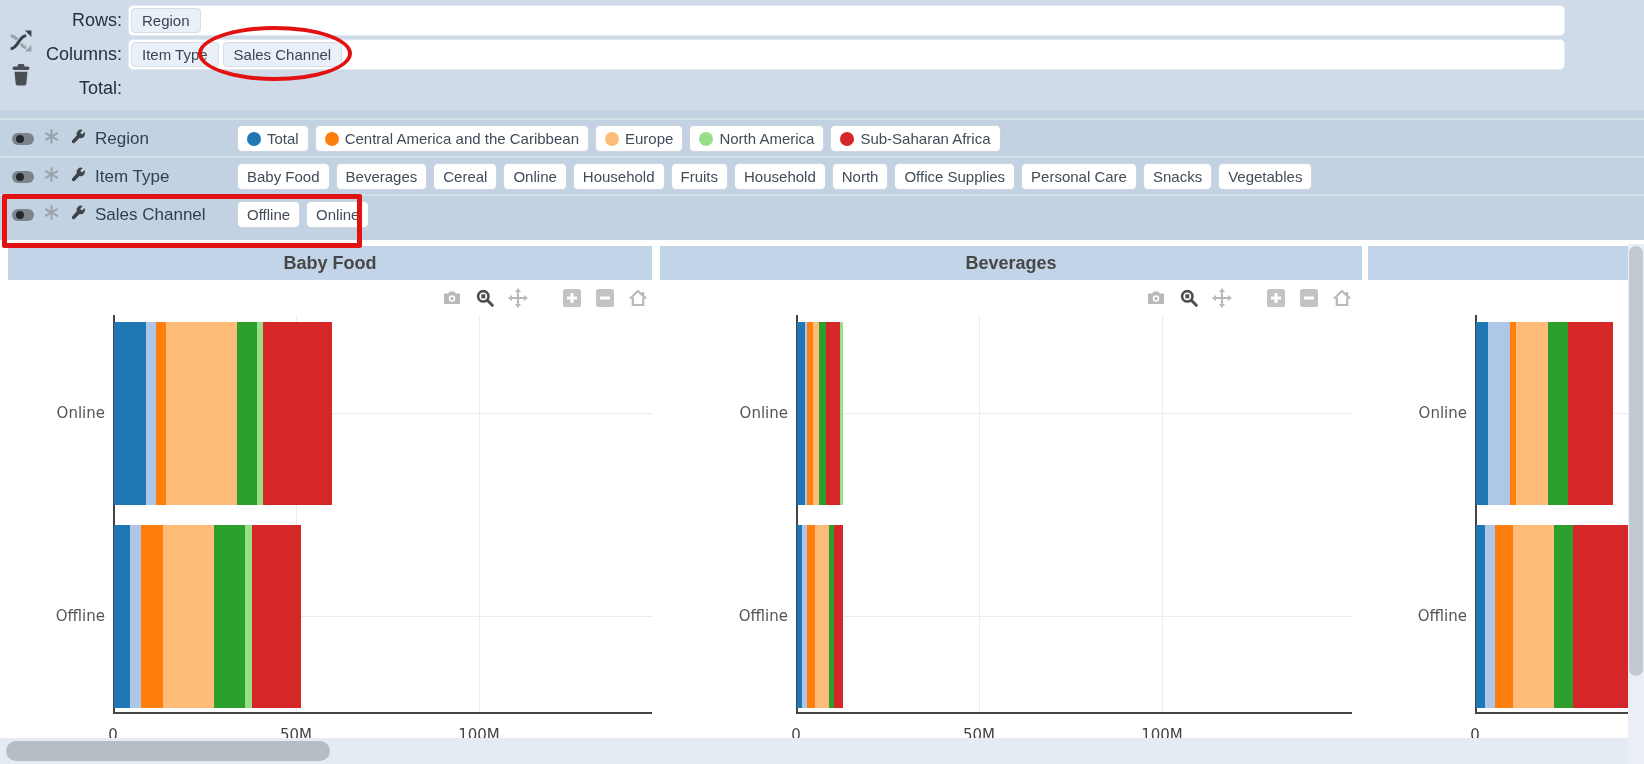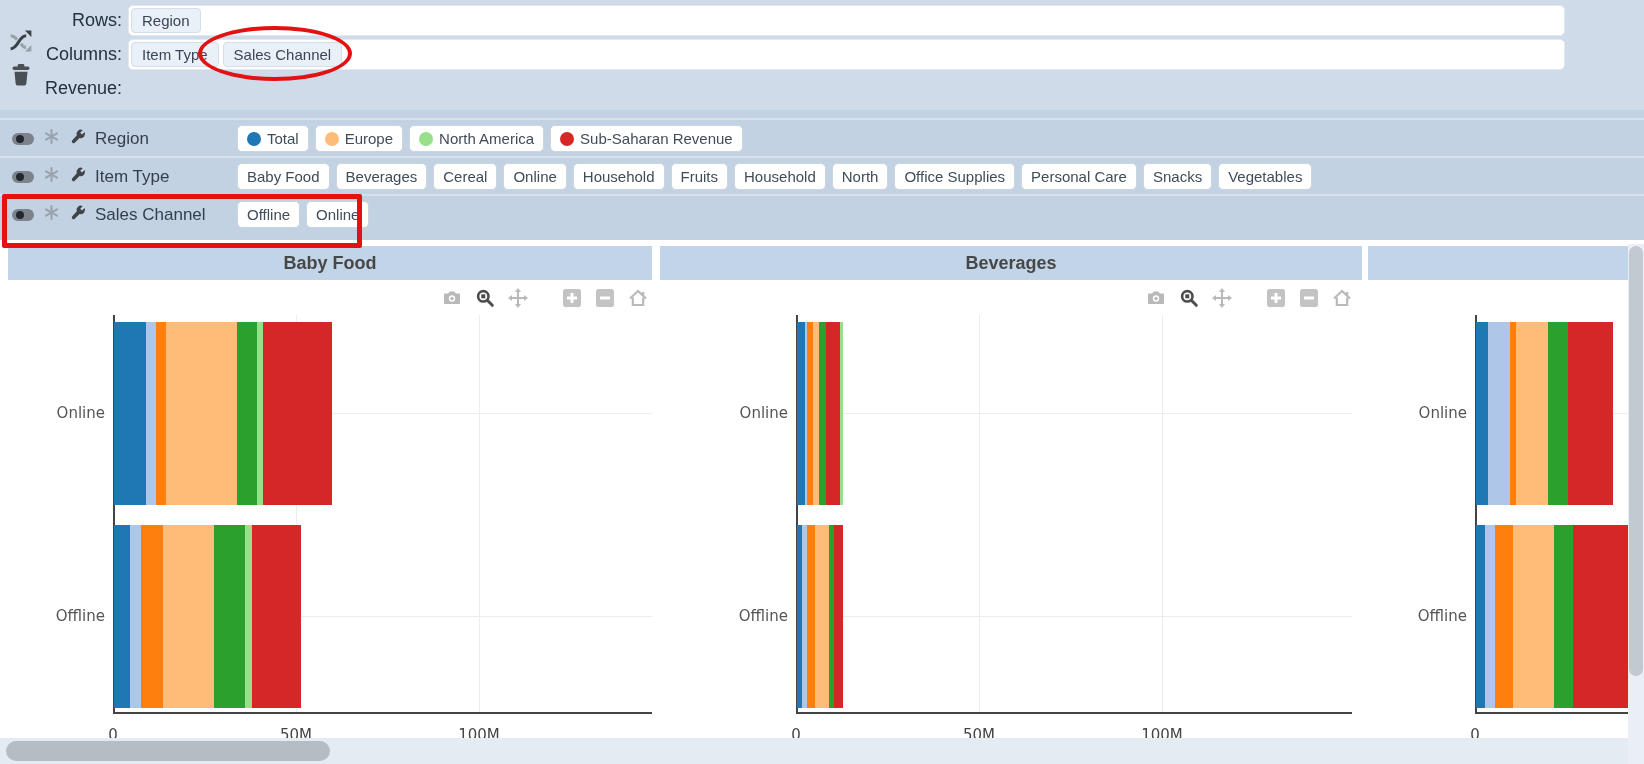--- a/index.html
+++ b/index.html
@@ -98,21 +98,21 @@
       <div class="pivot-track" id="columns-track">
           <div class="pivot-chip">
             <span>Item Type</span>
           </div>
           <div class="pivot-chip">
             <span>Sales Channel</span>
           </div>
         </div>
     </div>
     <div class="pivot-row" style="top:73px">
-      <div class="pivot-label">Revenue:</div>
+      <div class="pivot-label">Total:</div>
     </div>
   </div>
 
   <div id="filter-panel">
       <div class="filter-row" style="top: 8px;">
         <div class="filter-icons">
           <div class="toggle-pill">
             <div class="knob"></div>
           </div>
           <span><svg viewBox="0 0 20 20" width="17" height="17">
@@ -126,30 +126,34 @@
               <path d="M3.7 16.3a1.9 1.9 0 0 0 2.7 0l5.3-5.3a4.6 4.6 0 0 0 5.6-6.5l-2.8 2.8-2.1-2.1 2.8-2.8a4.6 4.6 0 0 0-6.5 5.6L3.7 13.6a1.9 1.9 0 0 0 0 2.7z" fill="#3f4449"></path>
             </svg></span>
         </div>
         <div class="filter-name">Region</div>
         <div class="filter-chips">
           <div class="chip">
             <span class="dot" style="background: rgb(31, 119, 180);"></span>
             <span>Total</span>
           </div>
           <div class="chip">
+            <span class="dot" style="background: rgb(255, 127, 14);"></span>
+            <span>Central America and the Caribbean</span>
+          </div>
+          <div class="chip">
             <span class="dot" style="background: rgb(255, 187, 120);"></span>
             <span>Europe</span>
           </div>
           <div class="chip">
             <span class="dot" style="background: rgb(152, 223, 138);"></span>
             <span>North America</span>
           </div>
           <div class="chip">
             <span class="dot" style="background: rgb(214, 39, 40);"></span>
-            <span>Sub-Saharan Revenue</span>
+            <span>Sub-Saharan Africa</span>
           </div>
         </div>
       </div>
       <div class="filter-row" style="top: 46px;">
         <div class="filter-icons">
           <div class="toggle-pill">
             <div class="knob"></div>
           </div>
           <span><svg viewBox="0 0 20 20" width="17" height="17">
               <g stroke="#9aa2ac" stroke-width="2.4" stroke-linecap="round">

